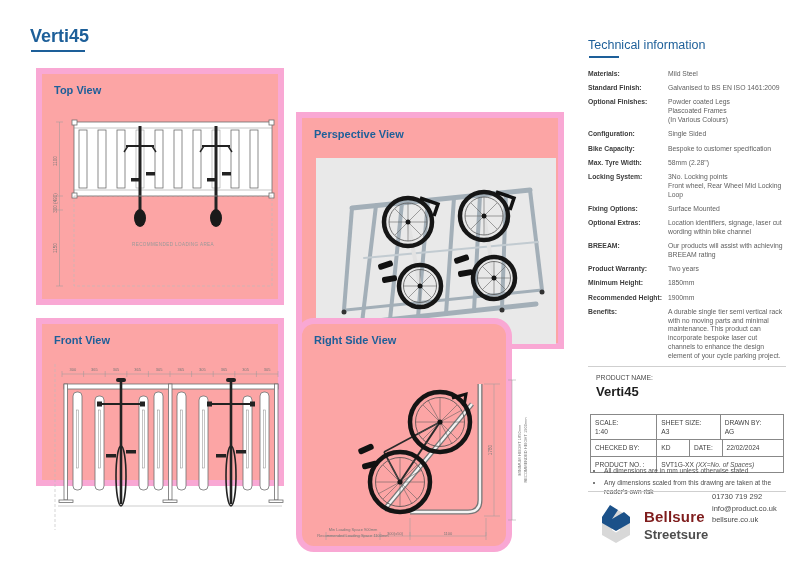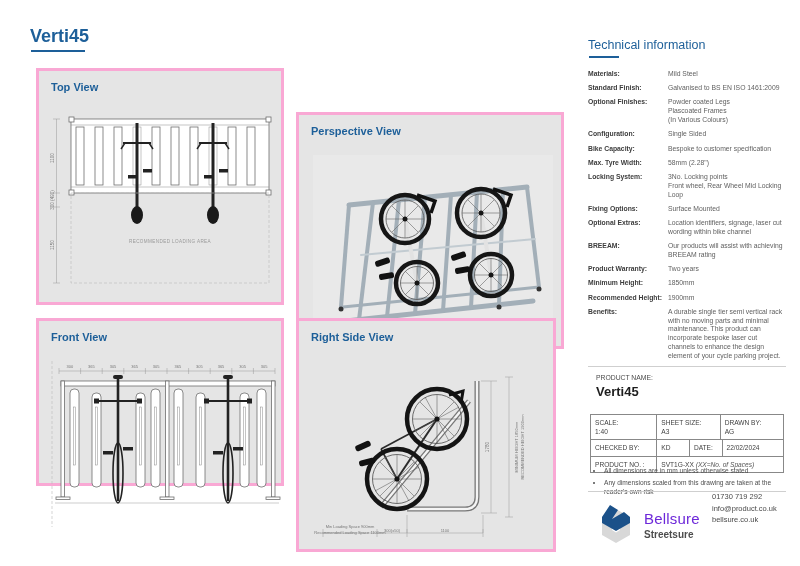--- a/index.html
+++ b/index.html
@@ -4,25 +4,25 @@
 <style>
   html,body{margin:0;padding:0;}
   body{width:800px;height:566px;background:#fff;font-family:"Liberation Sans",sans-serif;overflow:hidden;position:relative;}
   .abs{position:absolute;}
 
   
   #page-title{left:30px;top:26px;font-size:18px;font-weight:bold;color:#1D5F99;}
   #title-underline{left:31px;top:50px;width:54px;height:2px;background:#1D5F99;}
 
   
-  .panel{background:#e5e5e5;border:3px solid #f9a8d4;box-sizing:border-box;}
+  .panel{background:#fca5a5;border:6px solid #f9a8d4;box-sizing:border-box;}
   #panel-top{left:36px;top:68px;width:248px;height:237px;}
   #panel-persp{left:296px;top:68px;width:268px;height:237px;margin-top:44px;}
   #panel-front{left:36px;top:318px;width:248px;height:168px;}
-  #panel-side{left:296px;top:318px;width:260px;height:234px;}
+  #panel-side{left:296px;top:318px;width:216px;height:234px;border-radius:18px;}
   .panel-label{position:absolute;left:12px;top:10px;font-size:11px;font-weight:bold;color:#1D5F99;}
 
   .drawing{position:absolute;}
   svg text{font-family:"Liberation Sans",sans-serif;}
   .dimtxt{fill:#777;font-size:4.6px;}
   .dimtxt2{fill:#777;font-size:4px;}
   .dline{stroke:#999;stroke-width:0.5;fill:none;}
   .dashline{stroke:#BBB;stroke-width:0.6;stroke-dasharray:3,2;fill:none;}
   .steel{stroke:#6E6E6E;stroke-width:0.8;fill:#fff;}
   .steel-thin{stroke:#8A8A8A;stroke-width:0.5;fill:none;}
@@ -50,22 +50,22 @@
   .mcell{padding:3px 4px;border-left:1px solid #888;box-sizing:border-box;line-height:1.4;}
   .mcell:first-child{border-left:none;}
   .mnote{font-style:italic;color:#555;}
 
   #notes{left:592px;top:466px;width:192px;margin:0;padding-left:12px;font-size:6.6px;color:#4F4F4F;line-height:1.45;}
   #notes li{margin-bottom:2px;}
 
   
   #logo-block{left:596px;top:503px;display:flex;align-items:center;gap:8px;}
   #brand-text{display:flex;flex-direction:column;line-height:1;}
-  #brand-name{font-size:15px;font-weight:normal;color:#6d28d9;letter-spacing:0.2px;}
-  #brand-sub{font-size:10px;font-weight:bold;color:#4D4D4D;margin-top:4px;}
+  #brand-name{font-size:15px;font-weight:bold;color:#7f1d1d;letter-spacing:0.2px;}
+  #brand-sub{font-size:13px;font-weight:bold;color:#4D4D4D;margin-top:4px;}
   #contact-block{left:712px;top:491px;font-size:7.5px;color:#4A4A4A;line-height:1.55;}
 </style>
 </head>
 <body>
 
 <div class="abs" id="page-title">Verti45</div>
 <div class="abs" id="title-underline"></div>
 
 <div class="abs panel" id="panel-top">
   <div class="panel-label">Top View</div>

